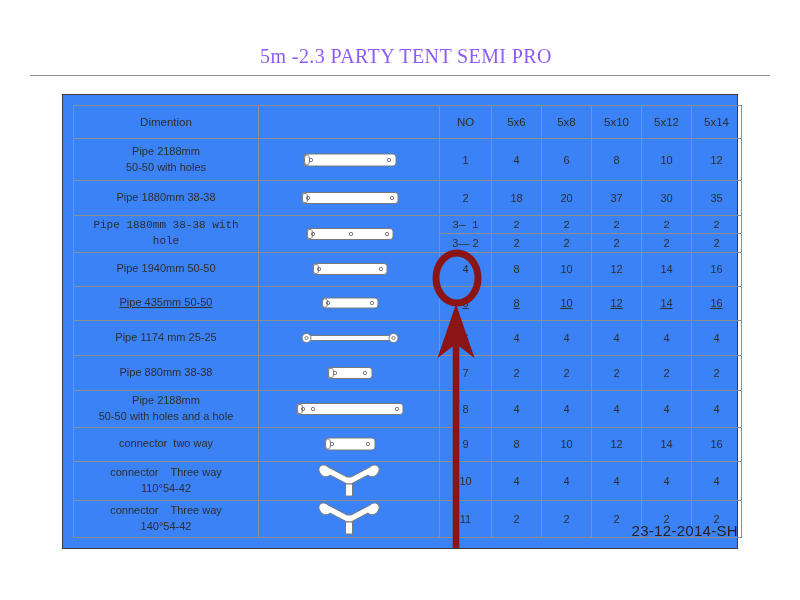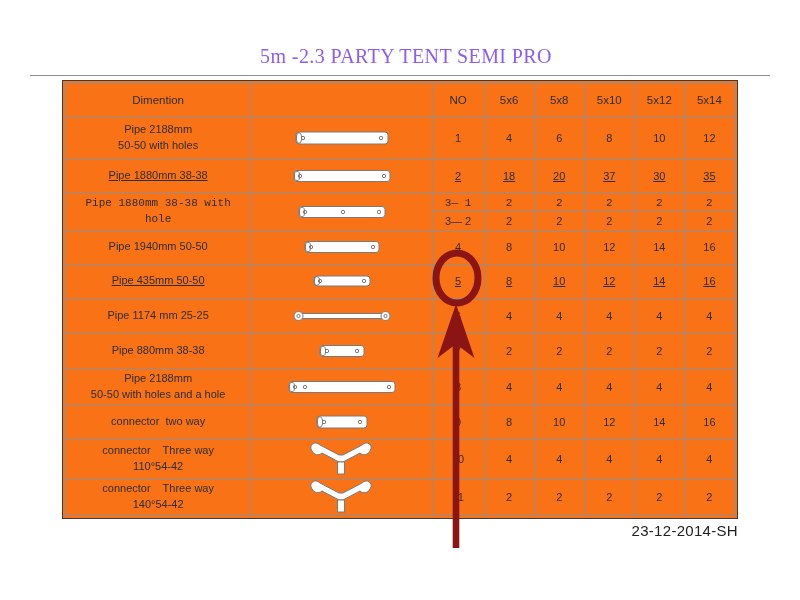--- a/index.html
+++ b/index.html
@@ -10,22 +10,22 @@
     position:absolute; top:45px; left:0; width:772px;
     text-align:center; font-family:"Liberation Serif", serif;
     font-size:20px; color:#8b5cf6; letter-spacing:.4px;margin-left:20px;
   }
   .top-rule {
     position:absolute; top:75px; left:30px; width:740px; height:0;
     border-top:1.5px solid #8e8e8e;
   }
 
   .table-wrap {
-    position:absolute; left:62px; top:80px; width:676px;
-    border:1.5px solid #3c3c3c; padding:2px; background:#f97316;
+    position:absolute; left:62px; top:94px; width:676px;
+    border:1.5px solid #3c3c3c; padding:10px; background:#3b82f6;
   }
   table { width:100%; border-collapse:collapse; table-layout:fixed; border:1px solid #3c3c3c; }
   th, td {
     border:1px solid #8f8f8f;
     font-size:11px; font-weight:normal; text-align:center; vertical-align:middle;
     color:#2e2e2e; overflow:hidden;
   }
   thead tr { height:33px; }
   th { font-size:11.5px; }
   .label-cell { white-space:pre-wrap; line-height:1.45; padding:2px 4px; }
@@ -87,21 +87,21 @@
               </g>
             </svg>
           </td>
           <td class="no-cell">1</td>
           <td class="qty-cell">4</td>
           <td class="qty-cell">6</td>
           <td class="qty-cell">8</td>
           <td class="qty-cell">10</td>
           <td class="qty-cell">12</td>
         </tr>
-        <tr style="height: 35px; text-decoration: underline;">
+        <tr style="height: 35px;">
           <td class="label-cell">Pipe 1880mm 38-38</td>
           <td class="drawing-cell">
             <svg width="182" height="30" viewBox="0 0 182 30">
               <g stroke="#7a7a7a" fill="#fff" stroke-width="1">
   <rect x="43" y="9.5" width="96" height="11" rx="3"></rect>
   <ellipse cx="46" cy="15" rx="2.6" ry="4.8" fill="none"></ellipse>
   <circle cx="49" cy="15" r="1.7" fill="none"></circle>
                 <circle cx="133" cy="15" r="1.7" fill="none"></circle>
               </g>
             </svg>

